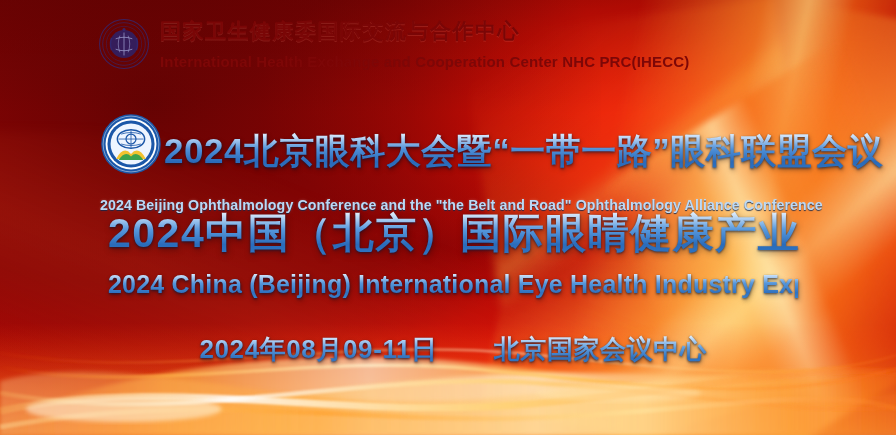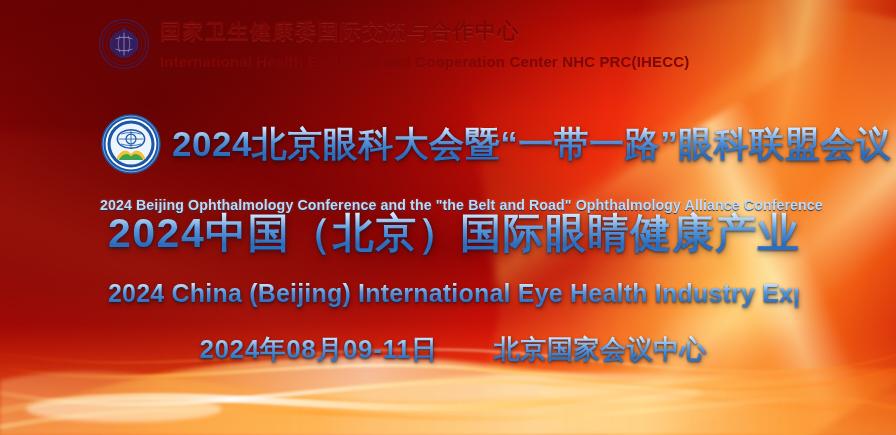--- a/index.html
+++ b/index.html
@@ -147,22 +147,22 @@
   }
 
   
   .conf-block {
     position: absolute;
     left: 100px; top: 113px;
     width: 700px;
   }
   .conf-row {
     display: flex;
-    align-items: center;
-    gap: 10px;
+    align-items: flex-end;
+    gap: 2px;
   }
   .eye-emblem { width: 62px; height: 62px; flex: 0 0 auto; }
   .conf-cn {
     font-size: 35px;
     font-weight: 700;
     letter-spacing: 0.5px;
     white-space: nowrap;
     background: linear-gradient(180deg, #eaf4ff 0%, #cfe4fb 16%, #4f90d8 45%, #2a6ab9 72%, #2f78c6 100%);
     -webkit-background-clip: text;
     background-clip: text;
@@ -195,21 +195,21 @@
     font-weight: 700;
     letter-spacing: 1.5px;
     white-space: nowrap;
     background: linear-gradient(180deg, #f2f8ff 0%, #d8e9fc 14%, #599ade 42%, #2a6cbb 70%, #3079c7 100%);
     -webkit-background-clip: text;
     background-clip: text;
     color: transparent;
     filter: drop-shadow(0 1px 1px rgba(8,26,60,0.7)) drop-shadow(1px 2px 3px rgba(0,0,0,0.32));
   }
   .expo-en {
-    margin-top: 18px;
+    margin-top: 9px;
     font-size: 25px;
     font-weight: 700;
     letter-spacing: 0.2px;
     white-space: nowrap;
     background: linear-gradient(180deg, #eef6ff 0%, #cfe4fb 16%, #5596db 46%, #2f72c0 78%, #3a82cd 100%);
     -webkit-background-clip: text;
     background-clip: text;
     color: transparent;
     filter: drop-shadow(0 1px 1px rgba(8,26,60,0.7)) drop-shadow(1px 2px 2px rgba(0,0,0,0.30));
   }

